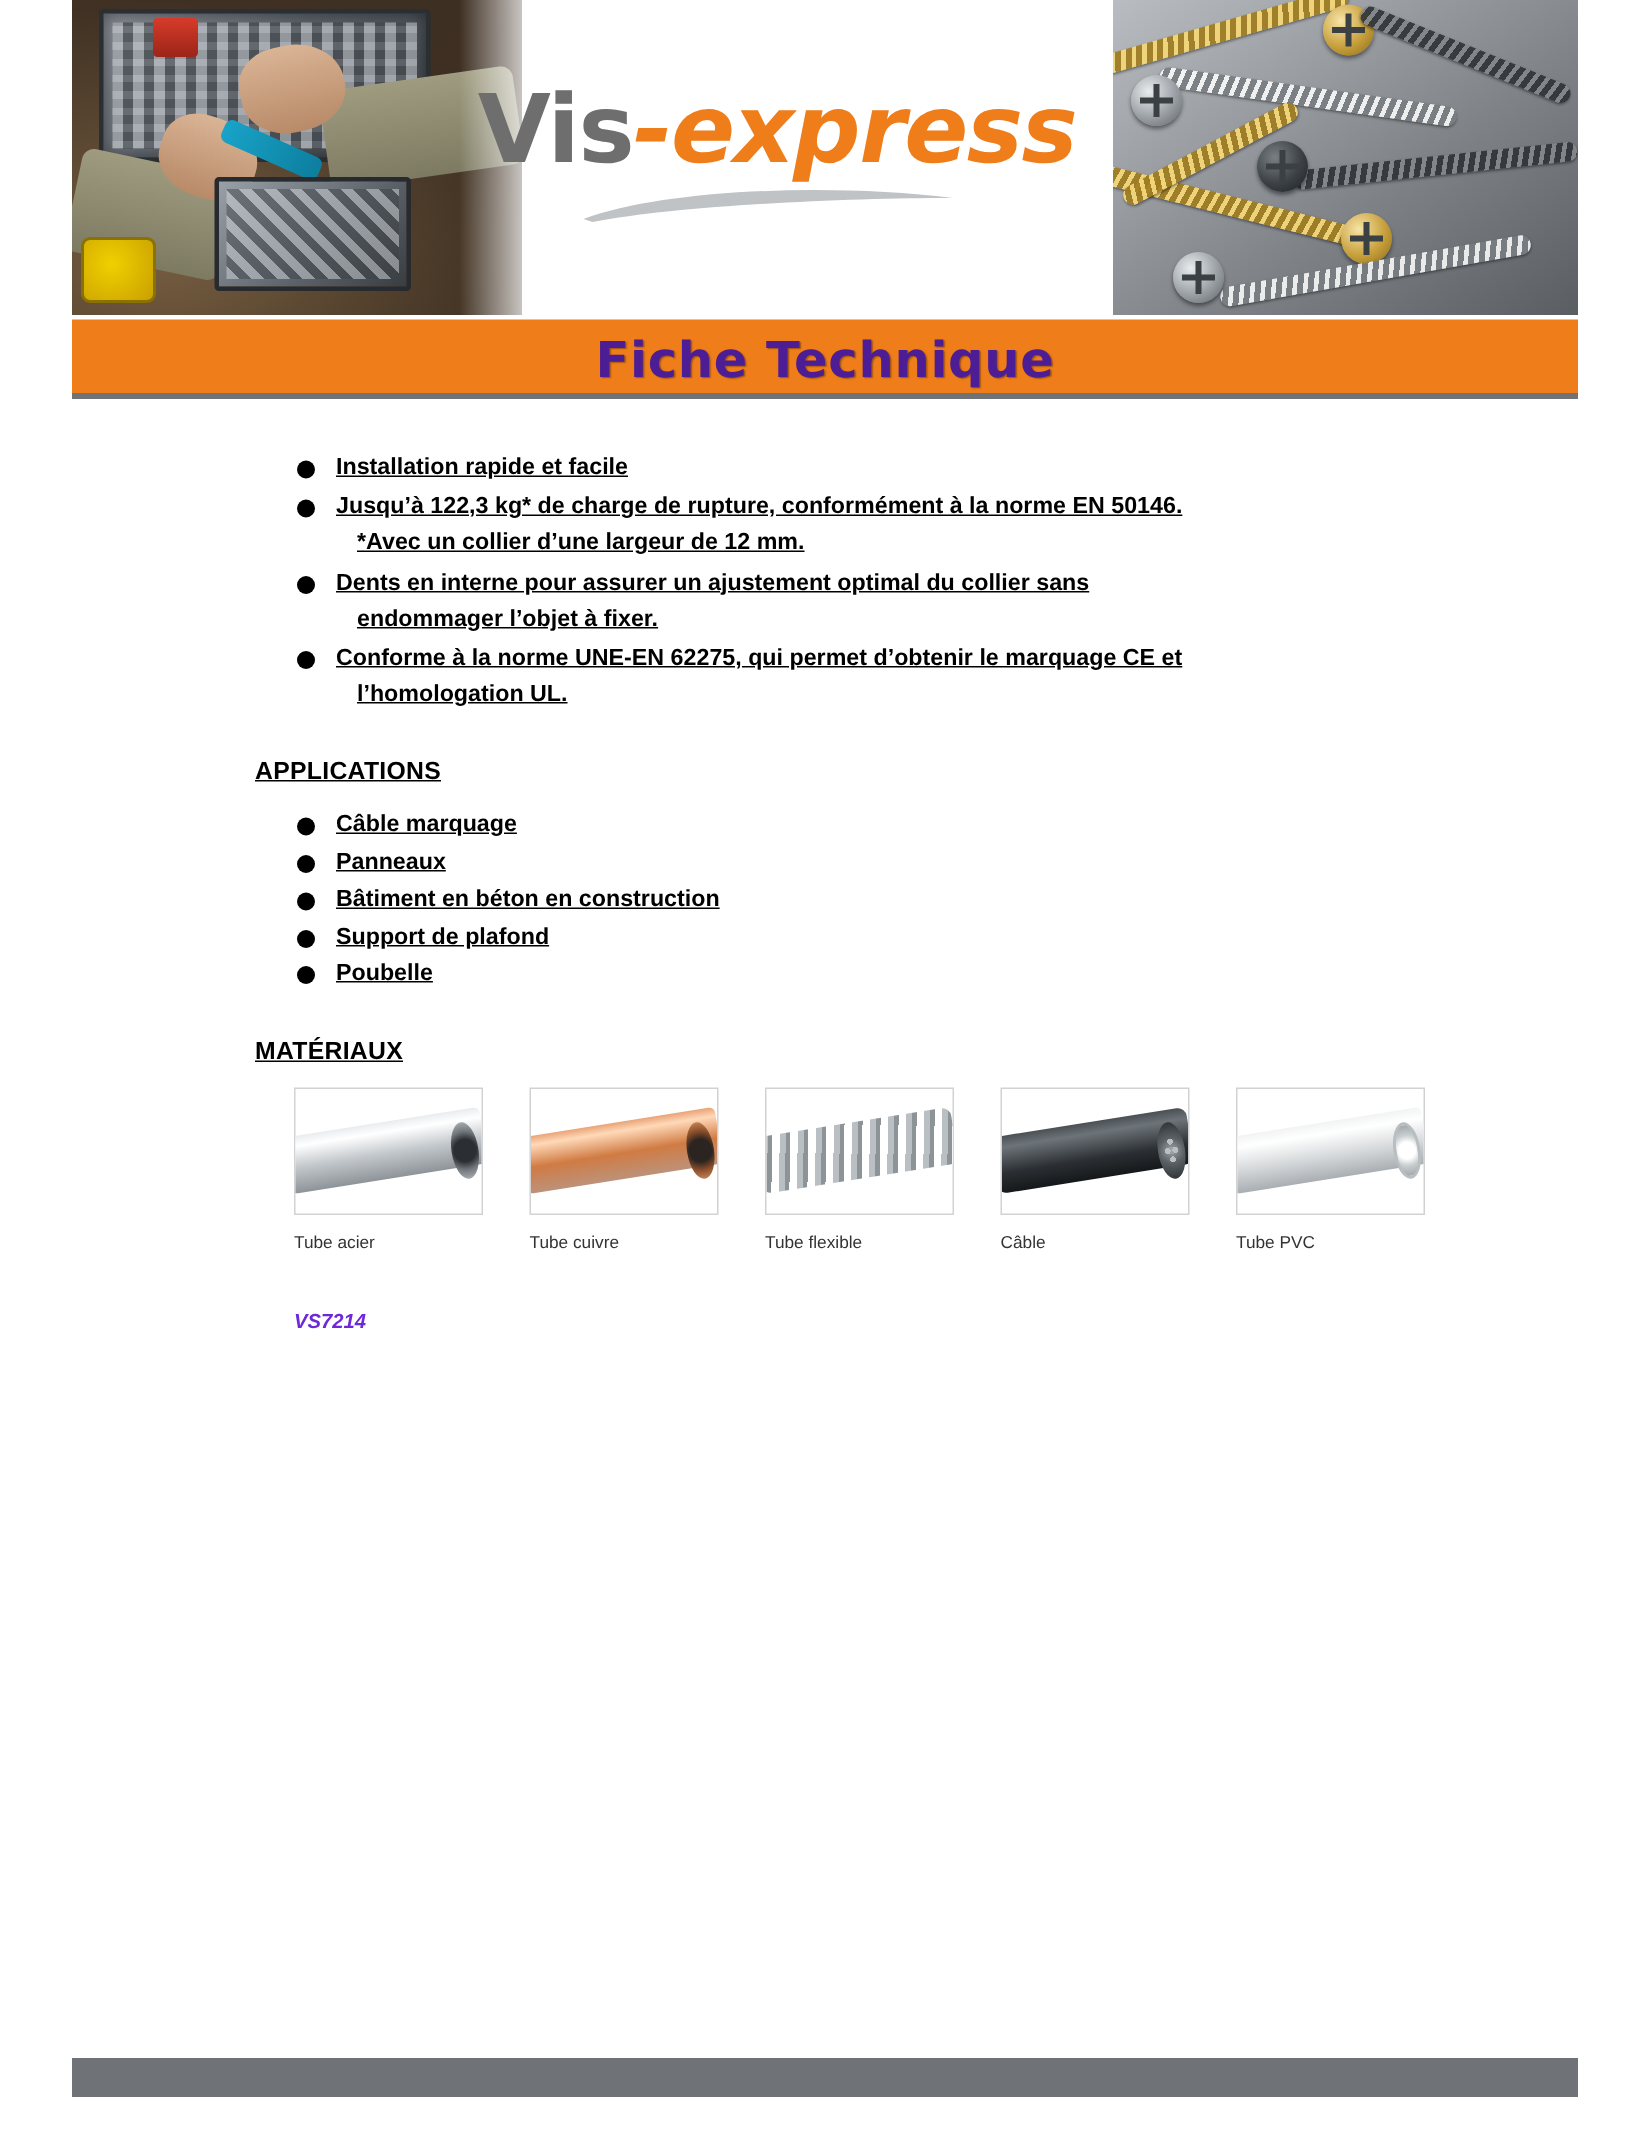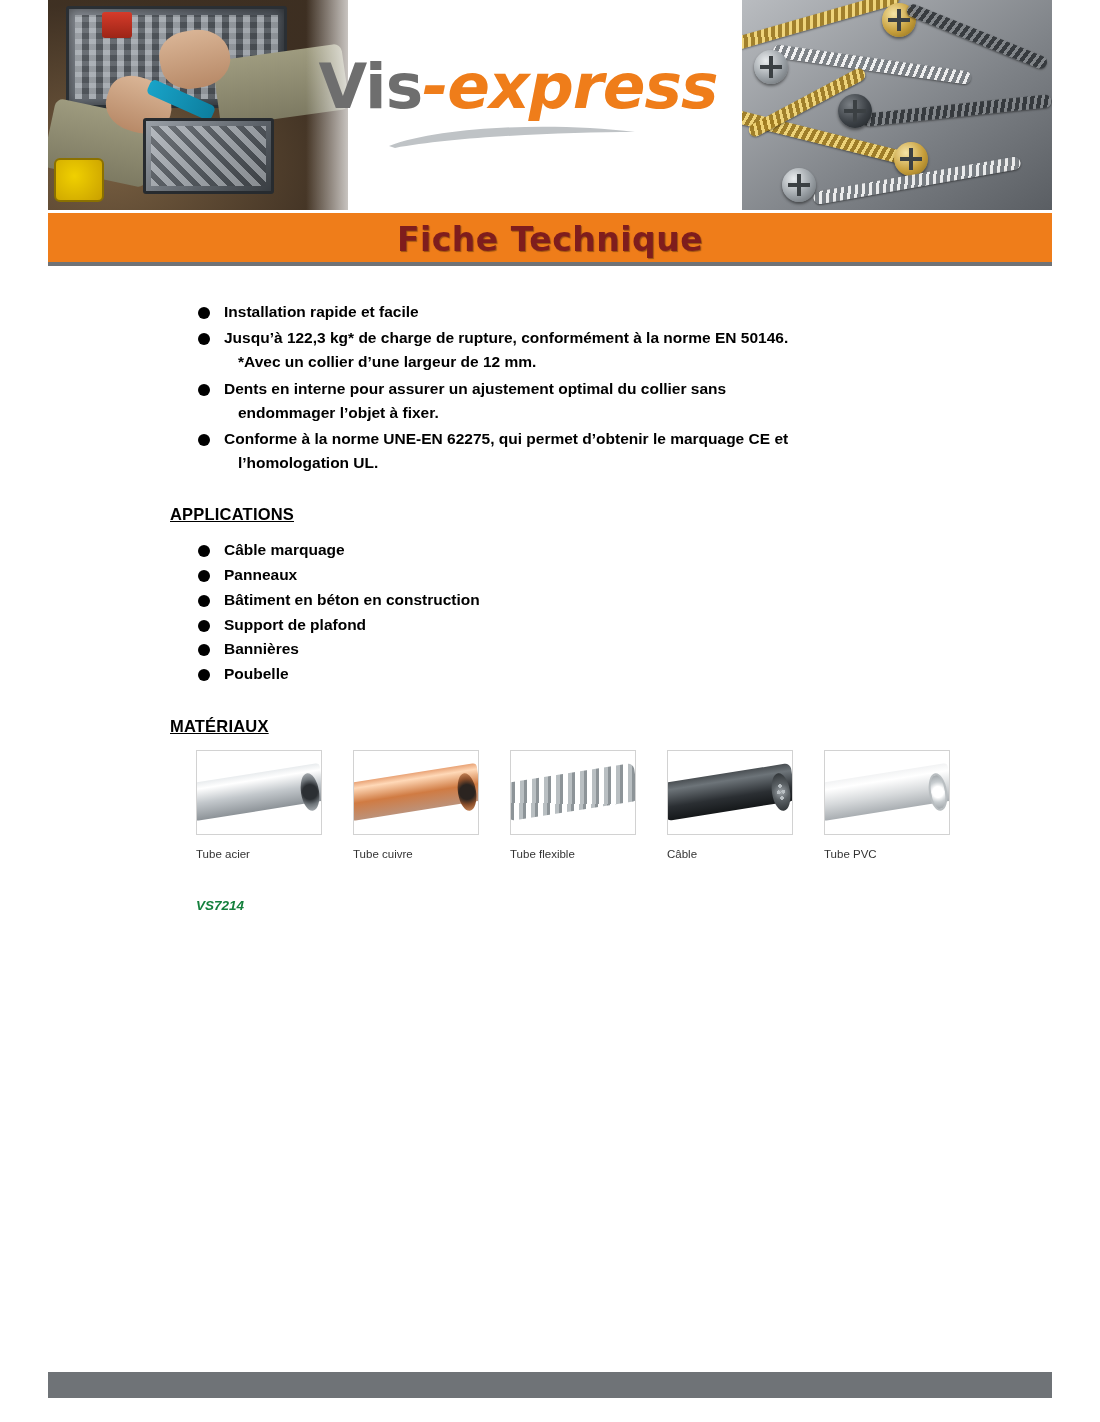--- a/index.html
+++ b/index.html
@@ -233,21 +233,21 @@
     top: 210px;
     width: 1004px;
     height: 52px;
     background: #ef7d1a;
     border-top: 3px solid #ffffff;
     display: flex;
     align-items: center;
     justify-content: center;
   }
   .ribbon-title {
-    color: #7f1d1d;
+    color: #4c1d95;
     font-family: "DejaVu Sans", sans-serif;
     font-weight: bold;
     font-size: 33px;
     letter-spacing: 0.5px;
     text-shadow: 1px 1px 1px rgba(0,0,0,.35);
   }
   .ribbon-underline {
     position: absolute;
     left: 48px;
     top: 262px;
@@ -279,20 +279,21 @@
     margin: 0;
     padding: 0 0 0 28px;
   }
   ul.bullets li {
     position: relative;
     font-size: 15.5px;
     font-weight: bold;
     line-height: 1.56;
     padding-left: 26px;
     margin-bottom: 2px;
+    text-decoration: underline;
   }
   ul.bullets li .dot {
     position: absolute;
     left: 0;
     top: 7px;
     width: 12px;
     height: 12px;
     background: #000;
     border-radius: 50%;
   }
@@ -397,21 +398,21 @@
       radial-gradient(circle at 75% 50%, #b9bfc3 0 2px, transparent 2px),
       radial-gradient(circle at 50% 50%, #9aa0a4 0 2.5px, transparent 2.5px);
   }
 
   .ref-code {
     padding-left: 26px;
     margin-top: 38px;
     font-size: 13.5px;
     font-weight: bold;
     font-style: italic;
-    color: #15803d;
+    color: #6d28d9;
   }
 
   
   .footer-bar {
     position: absolute;
     left: 48px;
     bottom: 24px;
     width: 1004px;
     height: 26px;
     background: #6f7377;
@@ -512,24 +513,20 @@
         <li>
           <span class="dot"></span>
           <span>Bâtiment en béton en construction</span>
         </li>
         <li>
           <span class="dot"></span>
           <span>Support de plafond</span>
         </li>
         <li>
           <span class="dot"></span>
-          <span>Bannières</span>
-        </li>
-        <li>
-          <span class="dot"></span>
           <span>Poubelle</span>
         </li>
       </ul>
     </div>
 
     <div class="section">
       <div class="section-title">MATÉRIAUX</div>
       <div class="materials-row">
 
         <div class="material">

